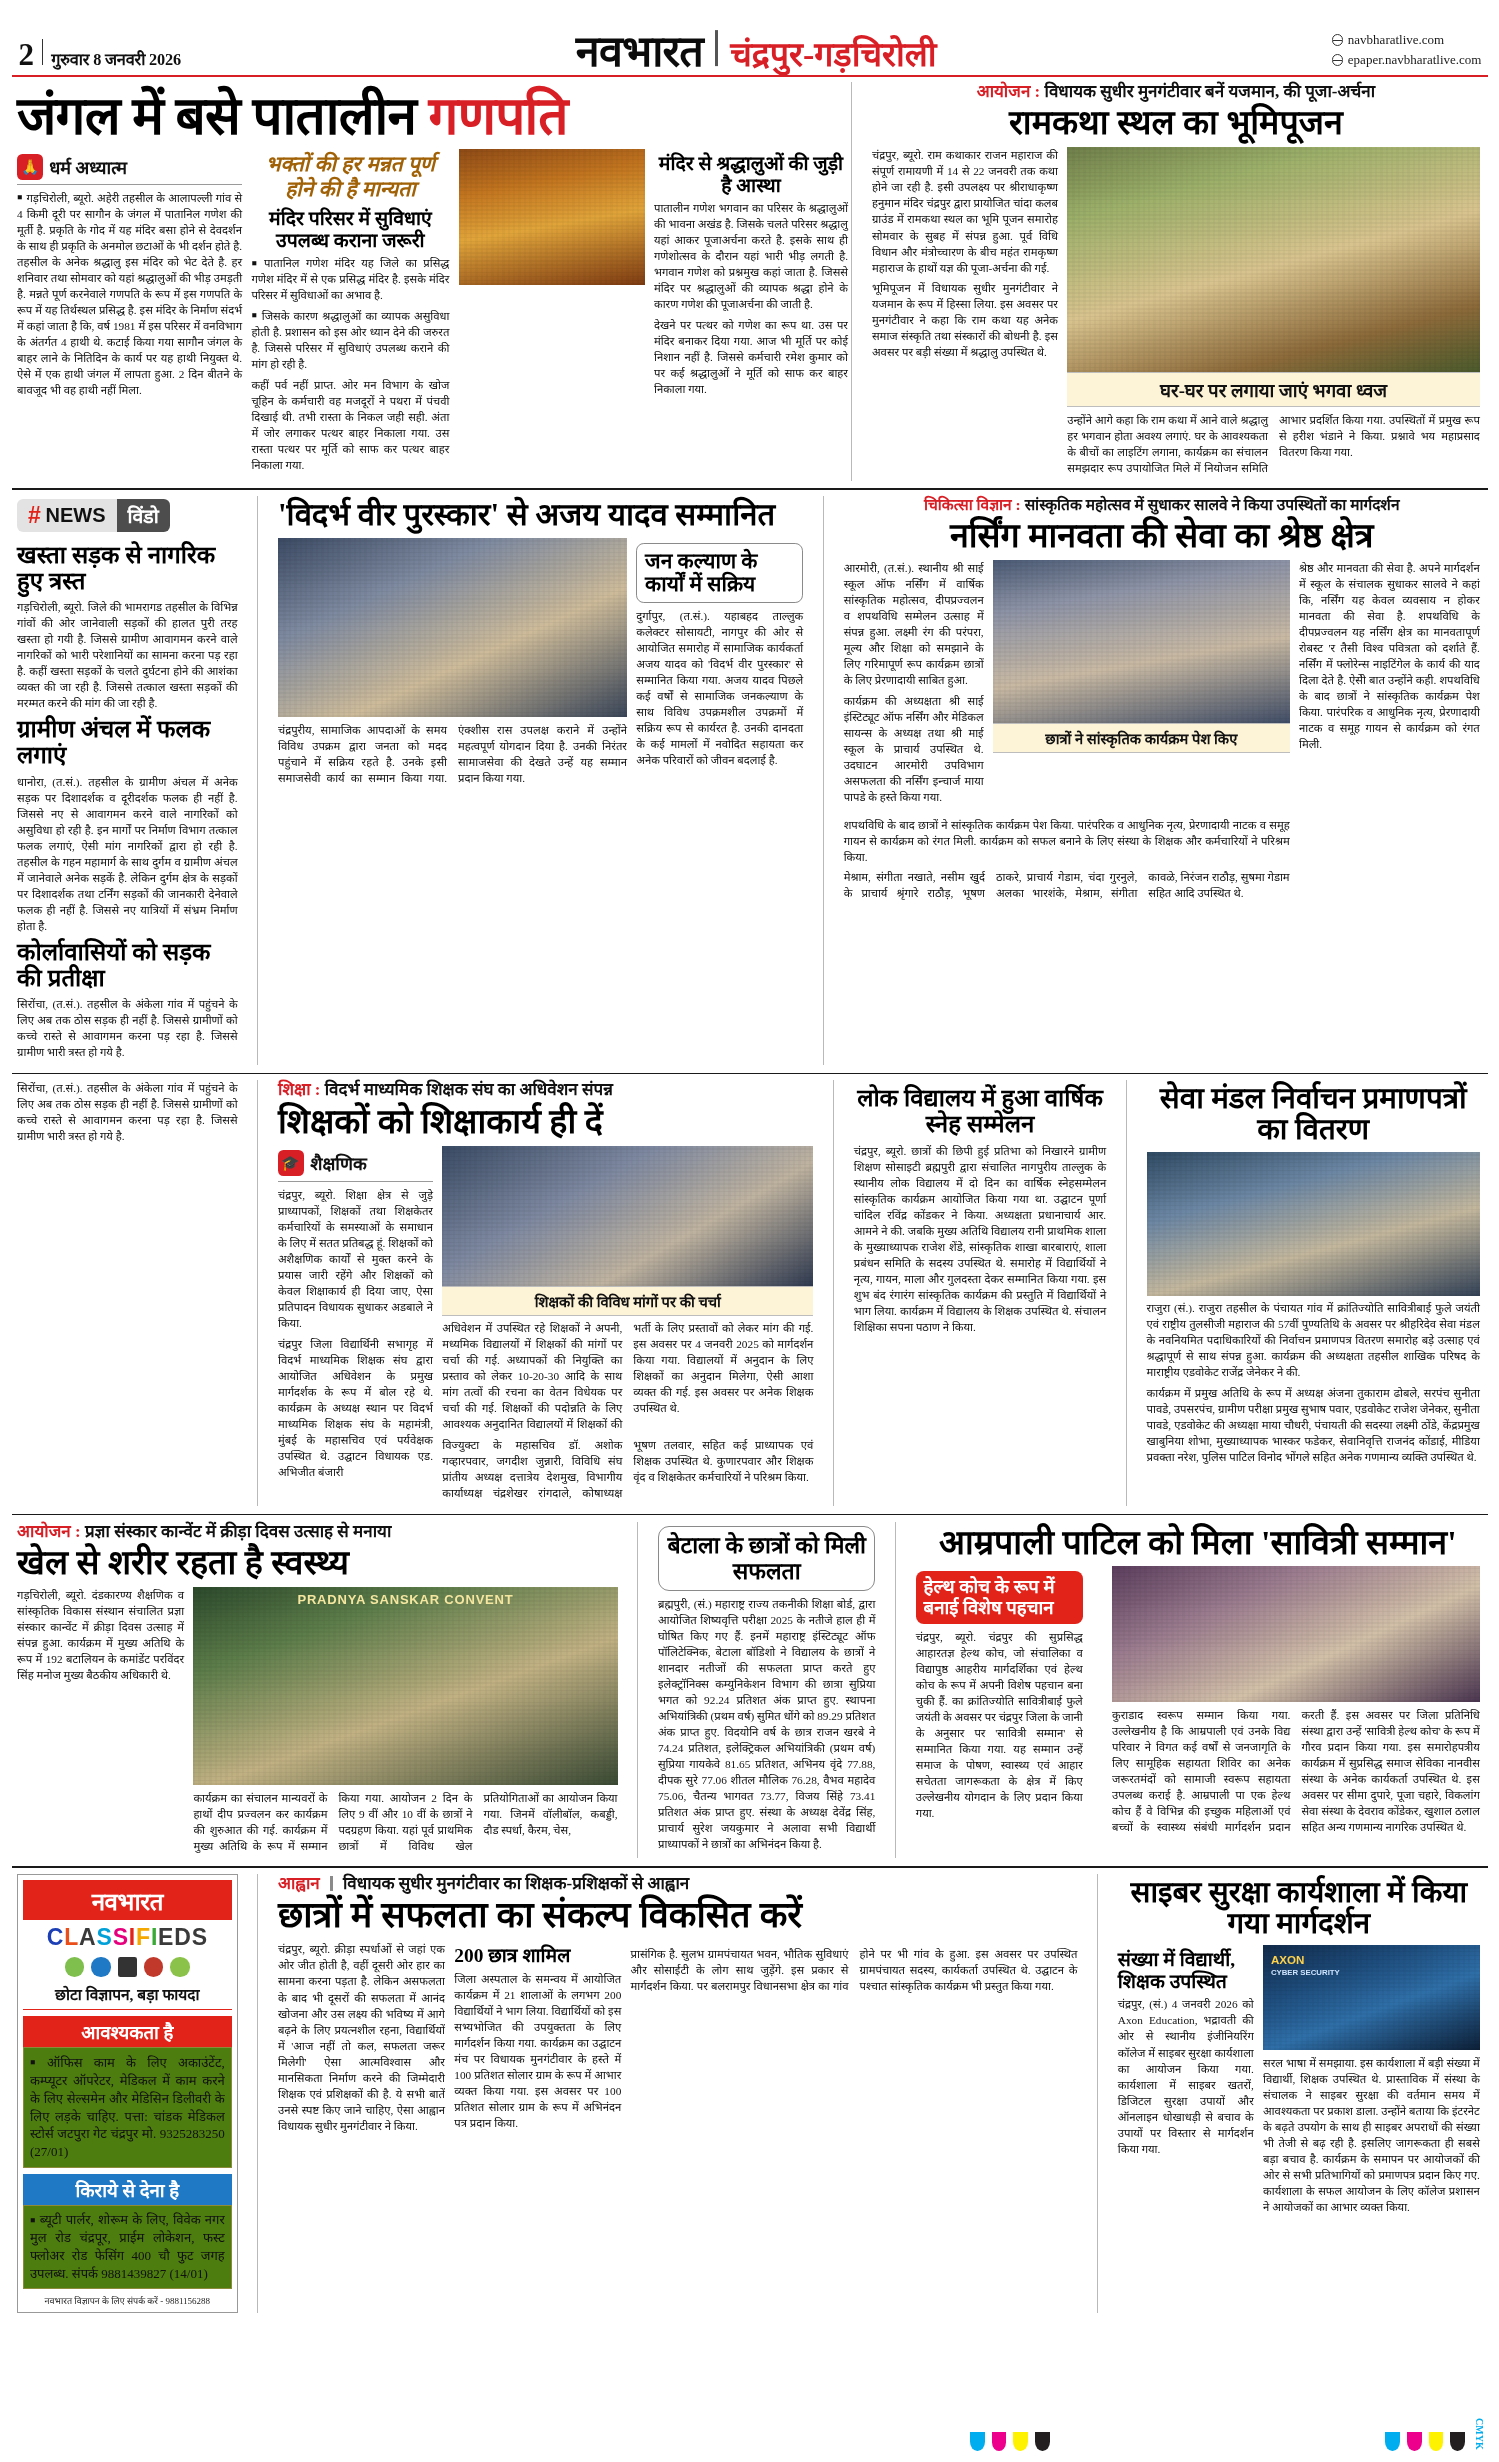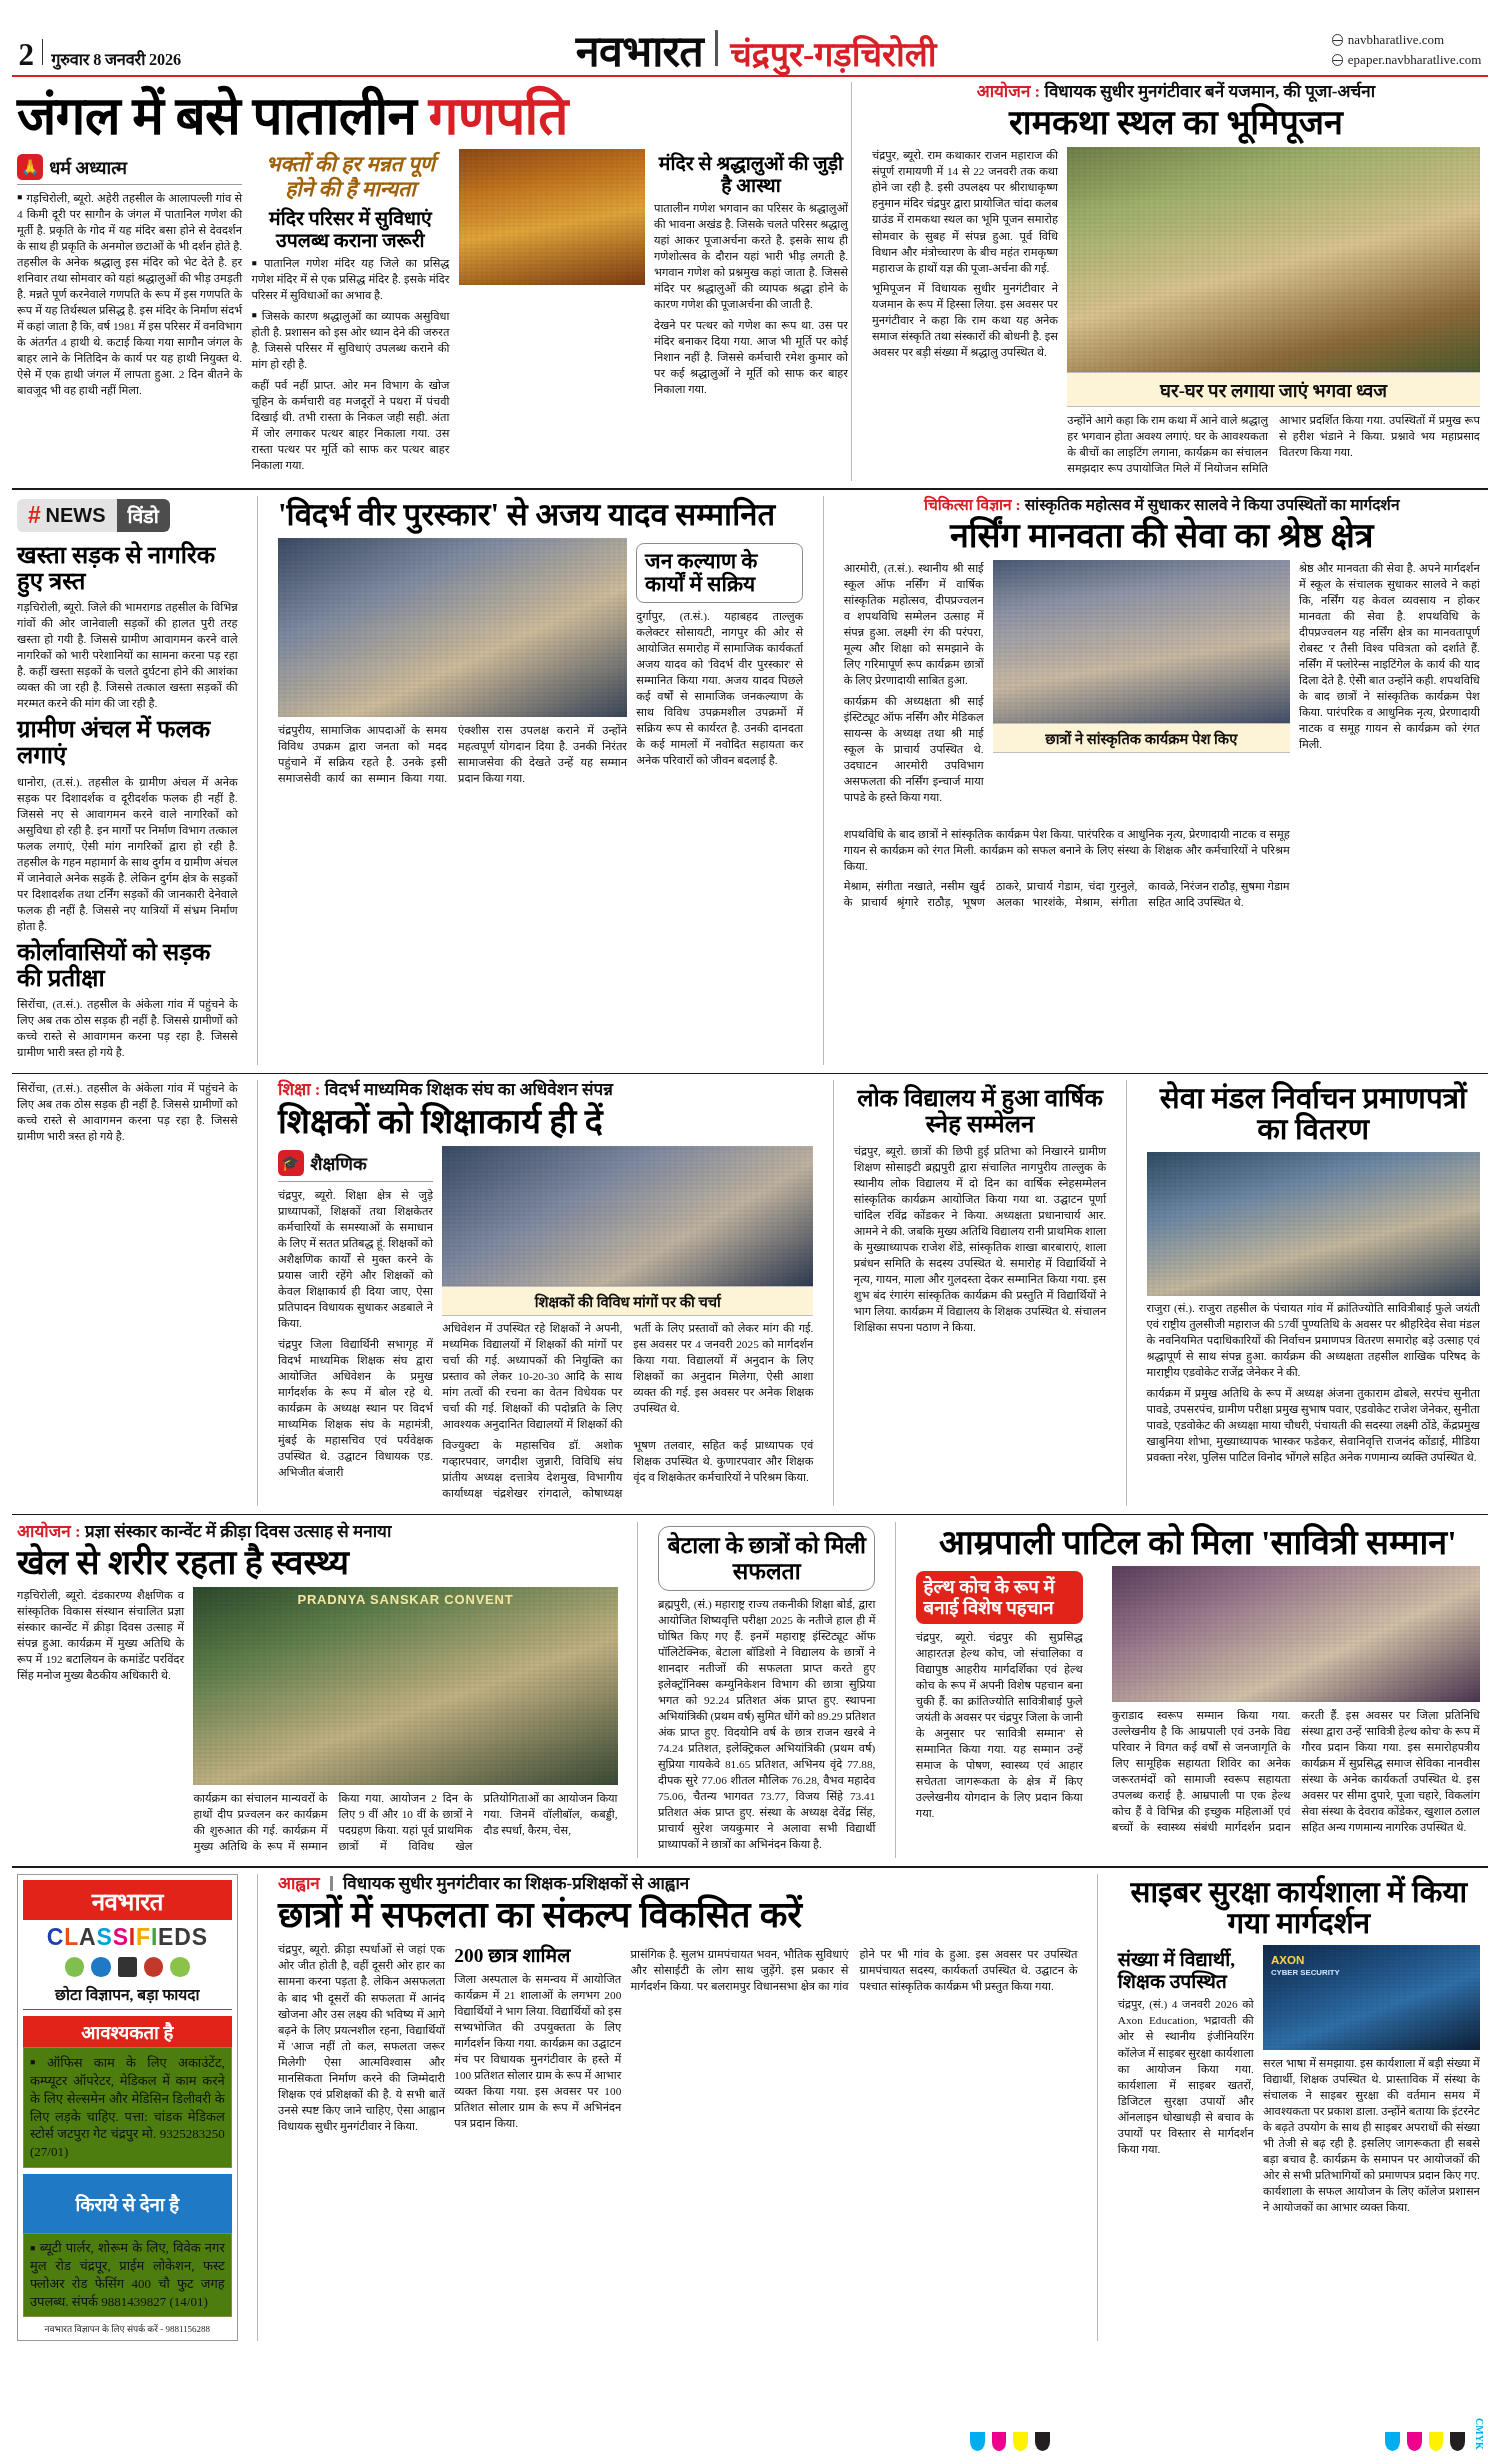--- a/index.html
+++ b/index.html
@@ -143,21 +143,21 @@
   .cls-word span:nth-child(1){color:#1d3fb5;} .cls-word span:nth-child(2){color:#e94e1b;}
   .cls-word span:nth-child(3){color:#3a3a3a;} .cls-word span:nth-child(4){color:#00a0d8;}
   .cls-word span:nth-child(5){color:#e6007e;} .cls-word span:nth-child(6){color:#e2231a;}
   .cls-word span:nth-child(7){color:#f5a800;} .cls-word span:nth-child(8){color:#3aa935;}
   .cls-word span:nth-child(9){color:#3a3a3a;} .cls-word span:nth-child(10){color:#3a3a3a;}
   .cls-icons { display:flex; justify-content:center; gap:7px; padding: 2.3px 0 3.9px 0; }
   .cls-icons i { width: 19.4px; height: 19.4px; border-radius: 50%; display:inline-block; }
   .cls-tag { text-align:center; font-size: 15.5px; font-weight: 900; padding: 2.3px 0 3.9px; color:#111;
     border-bottom: 1.6px solid #e2231a; }
   .ad-head-red { background:#e2231a; color:#fff; font-size:18.6px; font-weight:900; text-align:center; padding:3.1px 0; margin-top:6.2px;}
-  .ad-head-blue { background:#1f79c4; color:#fff; font-size:18.6px; font-weight:900; text-align:center; padding:17px 0; margin-top:6.2px;}
+  .ad-head-blue { background:#1f79c4; color:#fff; font-size:18.6px; font-weight:900; text-align:center; padding:3px 0; margin-top:6.2px;}
   .ad-body { background:#4d7c0f; border:0.8px solid #8b8b3a; padding:5.4px 6.2px; font-size:13px; line-height:1.38; text-align:justify; color:#111;}
   .ad-foot { text-align:center; font-size:9px; color:#222; padding-top:4.7px; }
 
   
   .cmyk { position:absolute; bottom: 11px; display:flex; gap: 7px; }
   .cmyk i { width: 14.7px; height: 18.6px; border-radius: 0 0 50% 50%; display:inline-block; }
   .cmyk-label { position:absolute; bottom: 12.4px; font-size: 10px; font-weight:700; writing-mode: vertical-rl; }
 </style>
 </head>
 <body>
@@ -303,21 +303,21 @@
               <p class="body">आरमोरी, (त.सं.). स्थानीय श्री साई स्कूल ऑफ नर्सिंग में वार्षिक सांस्कृतिक महोत्सव, दीपप्रज्वलन व शपथविधि सम्मेलन उत्साह में संपन्न हुआ. लक्ष्मी रंग की परंपरा, मूल्य और शिक्षा को समझाने के लिए गरिमापूर्ण रूप कार्यक्रम छात्रों के लिए प्रेरणादायी साबित हुआ.</p>
               <p class="body">कार्यक्रम की अध्यक्षता श्री साई इंस्टिट्यूट ऑफ नर्सिंग और मेडिकल सायन्स के अध्यक्ष तथा श्री माई स्कूल के प्राचार्य उपस्थित थे. उदघाटन आरमोरी उपविभाग असफलता की नर्सिंग इन्चार्ज माया पापडे के हस्ते किया गया.</p>
             </div>
             <div style="flex:1;">
               <div class="photo ph-group" style="height:163px;">
                   <div class="grain"></div>
                 </div>
               <div class="cap-bar sm">छात्रों ने सांस्कृतिक कार्यक्रम पेश किए</div>
             </div>
           </div>
-          <p class="body" style="margin-top:16px;">शपथविधि के बाद छात्रों ने सांस्कृतिक कार्यक्रम पेश किया. पारंपरिक व आधुनिक नृत्य, प्रेरणादायी नाटक व समूह गायन से कार्यक्रम को रंगत मिली. कार्यक्रम को सफल बनाने के लिए संस्था के शिक्षक और कर्मचारियों ने परिश्रम किया.</p>
+          <p class="body" style="margin-top:7px;">शपथविधि के बाद छात्रों ने सांस्कृतिक कार्यक्रम पेश किया. पारंपरिक व आधुनिक नृत्य, प्रेरणादायी नाटक व समूह गायन से कार्यक्रम को रंगत मिली. कार्यक्रम को सफल बनाने के लिए संस्था के शिक्षक और कर्मचारियों ने परिश्रम किया.</p>
           <p class="body" style="column-count:3; column-gap:11px;">मेश्राम, संगीता नखाते, नसीम खुर्द के प्राचार्य श्रृंगारे राठौड़, भूषण ठाकरे, प्राचार्य गेडाम, चंदा गुरनुले, अलका भारशंके, मेश्राम, संगीता कावळे, निरंजन राठौड़, सुषमा गेडाम सहित आदि उपस्थित थे.</p>
         </div>
         <div style="flex:1;">
           <p class="body">श्रेष्ठ और मानवता की सेवा है. अपने मार्गदर्शन में स्कूल के संचालक सुधाकर सालवे ने कहां कि, नर्सिंग यह केवल व्यवसाय न होकर मानवता की सेवा है. शपथविधि के दीपप्रज्वलन यह नर्सिंग क्षेत्र का मानवतापूर्ण रोबस्ट 'र तैसी विश्व पवित्रता को दर्शाते हैं. नर्सिंग में फ्लोरेन्स नाइटिंगेल के कार्य की याद दिला देते है. ऐसेी बात उन्होंने कही. शपथविधि के बाद छात्रों ने सांस्कृतिक कार्यक्रम पेश किया. पारंपरिक व आधुनिक नृत्य, प्रेरणादायी नाटक व समूह गायन से कार्यक्रम को रंगत मिली.</p>
         </div>
       </div>
     </div>
   </div>
 
   <div class="rule-black" style="margin:7.8px 12.4px 0 12.4px;"></div>

